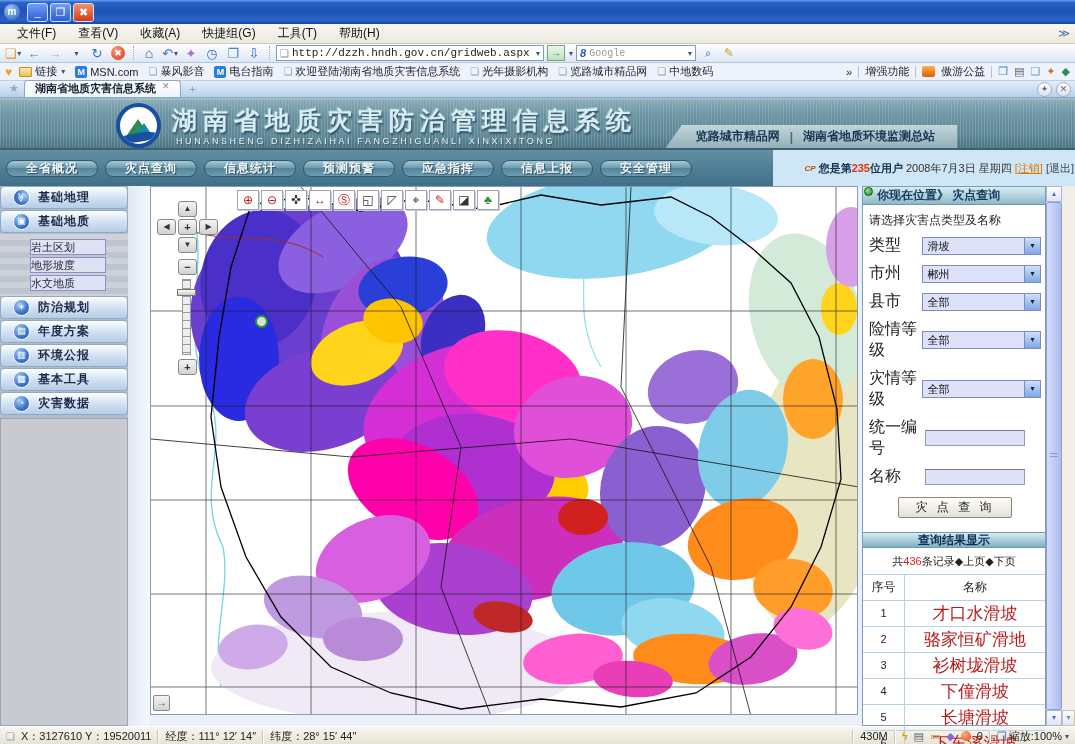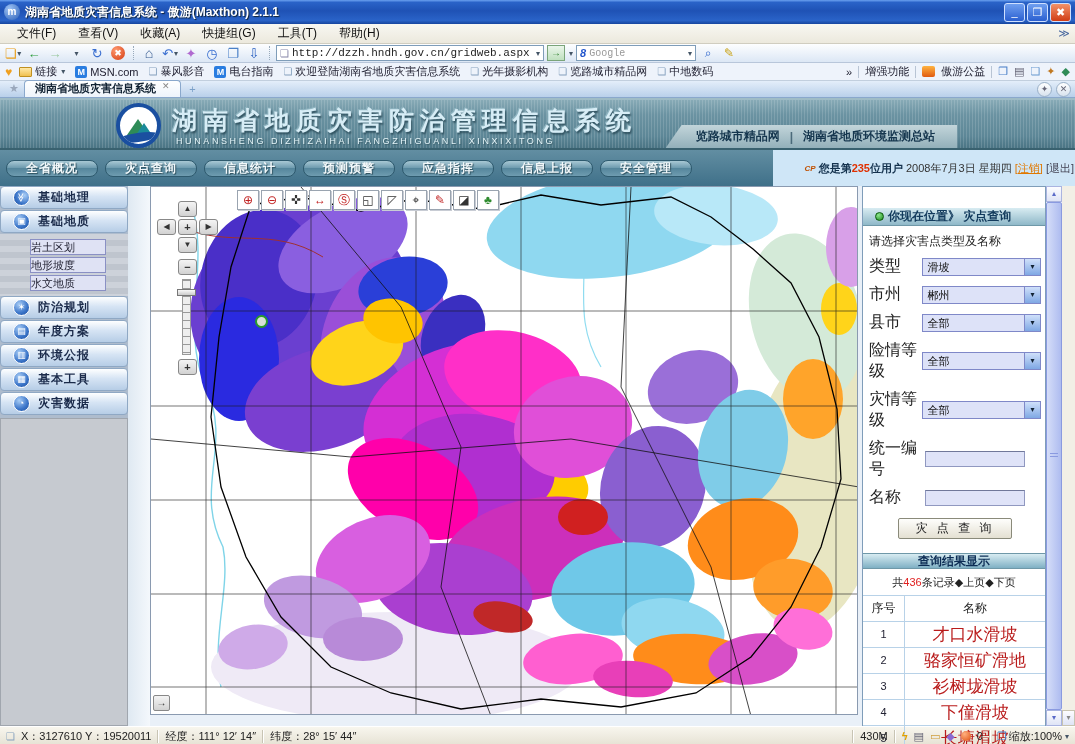--- a/index.html
+++ b/index.html
@@ -154,22 +154,22 @@
     border:2px solid #2a9a2a; background:#d8e0d8; cursor:pointer; }
   .map-scroll { position:absolute; left:2px; bottom:3px; width:17px; height:16px;
     background:linear-gradient(180deg,#f4f4f4,#d2d2d2); border:1px solid #888; border-radius:2px;
     color:#333; font-size:10px; text-align:center; line-height:14px; cursor:pointer; }
   .map-bottom { flex:1; background:#e9f0f8; }
 
   .gap4 { width:4px; background:#e9f0f8; }
 
   
   .rpanel { width:184px; background:#fff; border:1px solid #7f9db9; display:flex; flex-direction:column; font-size:12px; }
-  .loc-bar { height:18px; display:flex; align-items:center; gap:4px; padding-left:12px;
-    background:linear-gradient(180deg,#d8ecf2,#8fb8c8); border-bottom:1px solid #6f98a8;margin-top:21px; }
+  .loc-bar { height:18px; display:flex; gap:4px; padding-left:1px;
+    background:linear-gradient(180deg,#d8ecf2,#8fb8c8); border-bottom:1px solid #6f98a8; }
   .loc-dot { width:9px; height:9px; border-radius:50%; background:radial-gradient(circle at 35% 30%,#8fe88f,#1a8a1a); border:1px solid #0a5a0a; }
   .loc-text { font-weight:bold; color:#123a5c; font-size:12px; white-space:nowrap; }
   .form { padding:5px 4px 2px 6px; }
   .form-title { color:#222; margin:2px 0 6px 0; font-size:12px; }
   .frow { display:flex; align-items:center; margin-bottom:7px; }
   .flabel { width:56px; color:#222; font-size:16px; }
   .selbox { width:124px; height:18px; display:flex; background:#dde2f8; border:1px solid #7f88c8; }
   .selval { flex:1; font-size:11px; color:#111; line-height:16px; padding-left:4px; }
   .selarr { width:16px; background:linear-gradient(180deg,#cfe0fa,#7fa8e4); border-left:1px solid #7f88c8;
     color:#123; font-size:8px; text-align:center; line-height:16px; cursor:pointer; }
@@ -215,21 +215,20 @@
   .bottomstrip { height:13px; background:linear-gradient(180deg,#4a86e8 0%,#2258c8 40%,#1a47a8 100%);
     border-radius:0 0 4px 4px; }
 </style>
 </head>
 <body>
 
 <div class="screen">
 
   <div class="titlebar">
     <div class="app-icon">m</div>
-    <div class="win-title">湖南省地质灾害信息系统 - 傲游(Maxthon) 2.1.1</div>
     <div class="winbtn">_</div>
     <div class="winbtn">❐</div>
     <div class="winbtn close">✖</div>
   </div>
 
   <div class="menubar">
     <div class="menu-item">文件(F)</div>
     <div class="menu-item">查看(V)</div>
     <div class="menu-item">收藏(A)</div>
     <div class="menu-item">快捷组(G)</div>

